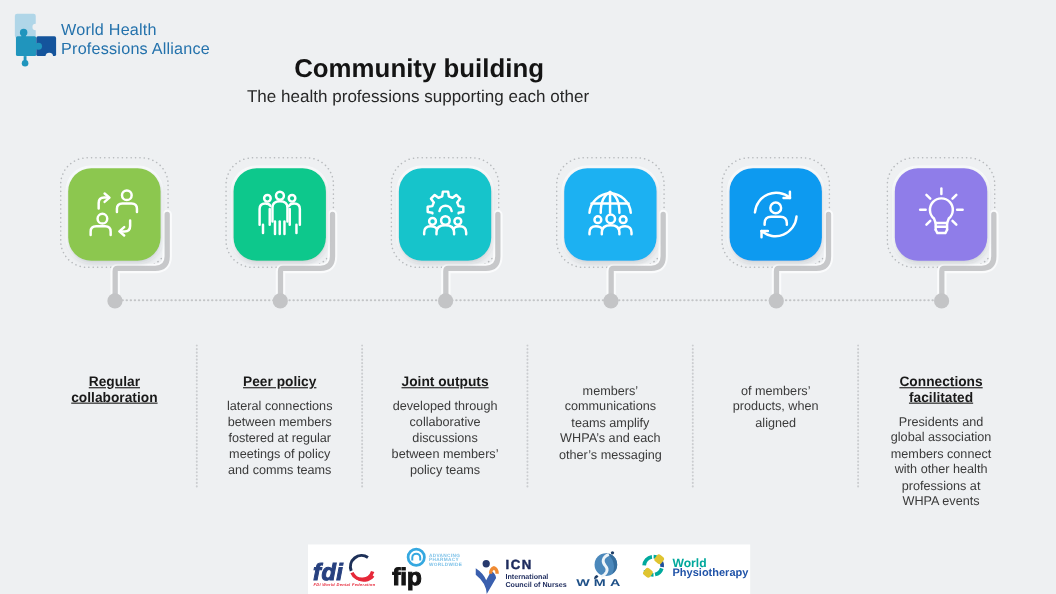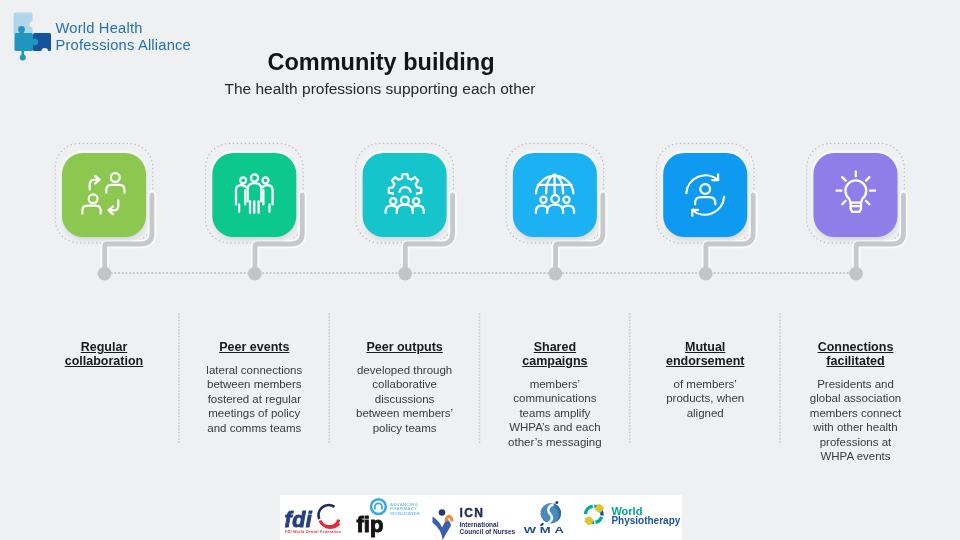--- a/index.html
+++ b/index.html
@@ -146,33 +146,31 @@
         <path d="M -14.0,-4.3 L -19.0,-4.3"></path>
         <path d="M -9.8,-14.4 L -13.3,-17.9"></path>
       </g>
 </g>
 </svg>
 
 <div class="col" style="left:29px">
     <div class="t">Regular<br>collaboration</div>
   </div>
 <div class="col" style="left:179.3px">
-    <div class="t">Peer events</div>
+    <div class="t">Peer policy</div>
     <div class="b">lateral connections<br>between members<br>fostered at regular<br>meetings of policy<br>and comms teams</div>
   </div>
 <div class="col" style="left:329.6px">
-    <div class="t">Peer outputs</div>
+    <div class="t">Joint outputs</div>
     <div class="b">developed through<br>collaborative<br>discussions<br>between members’<br>policy teams</div>
   </div>
 <div class="col" style="left:479.9px">
-    <div class="t">Shared<br>campaigns</div>
     <div class="b">members’<br>communications<br>teams amplify<br>WHPA’s and each<br>other’s messaging</div>
   </div>
 <div class="col" style="left:630.2px">
-    <div class="t">Mutual<br>endorsement</div>
     <div class="b">of members’<br>products, when<br>aligned</div>
   </div>
 <div class="col" style="left:780.5px">
     <div class="t">Connections<br>facilitated</div>
     <div class="b">Presidents and<br>global association<br>members connect<br>with other health<br>professions at<br>WHPA events</div>
   </div>
 
 <svg class="abs" style="left:0;top:313px" width="960" height="133">
   <g stroke="#cbcdd0" stroke-width="1.8" stroke-dasharray="0.2 3.0" stroke-linecap="round">
     <line x1="178.9" y1="1" x2="178.9" y2="132"></line>

